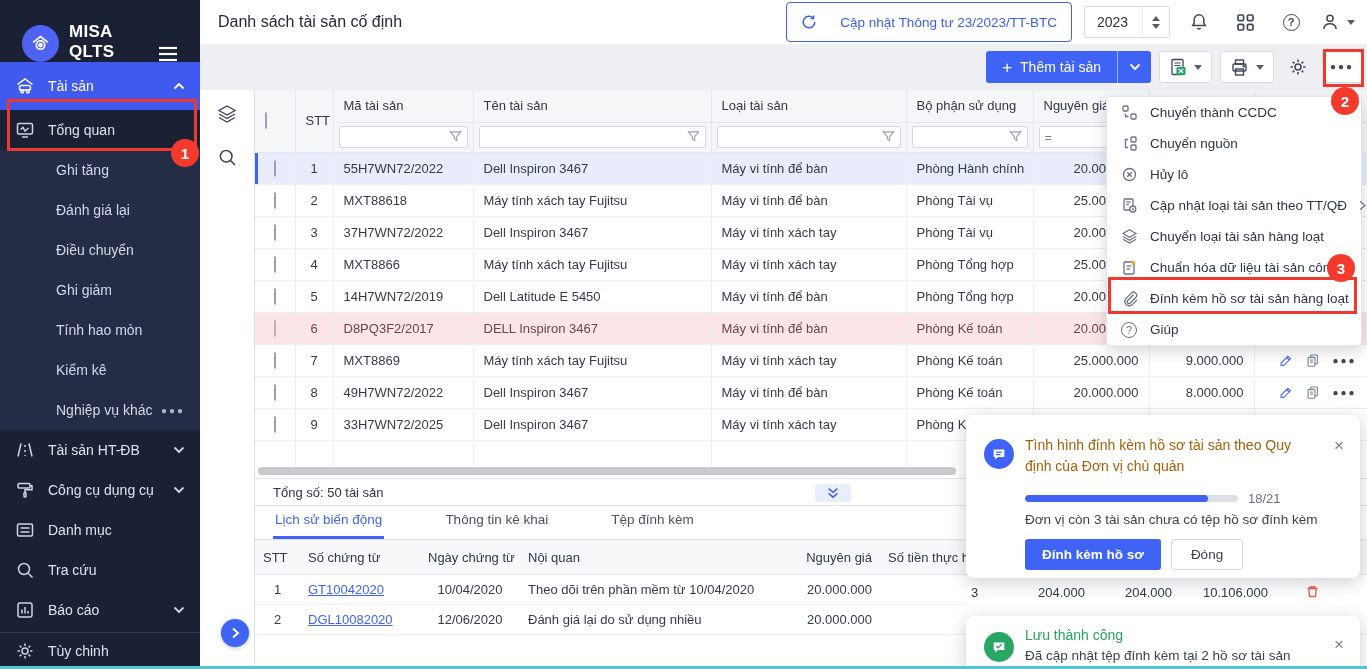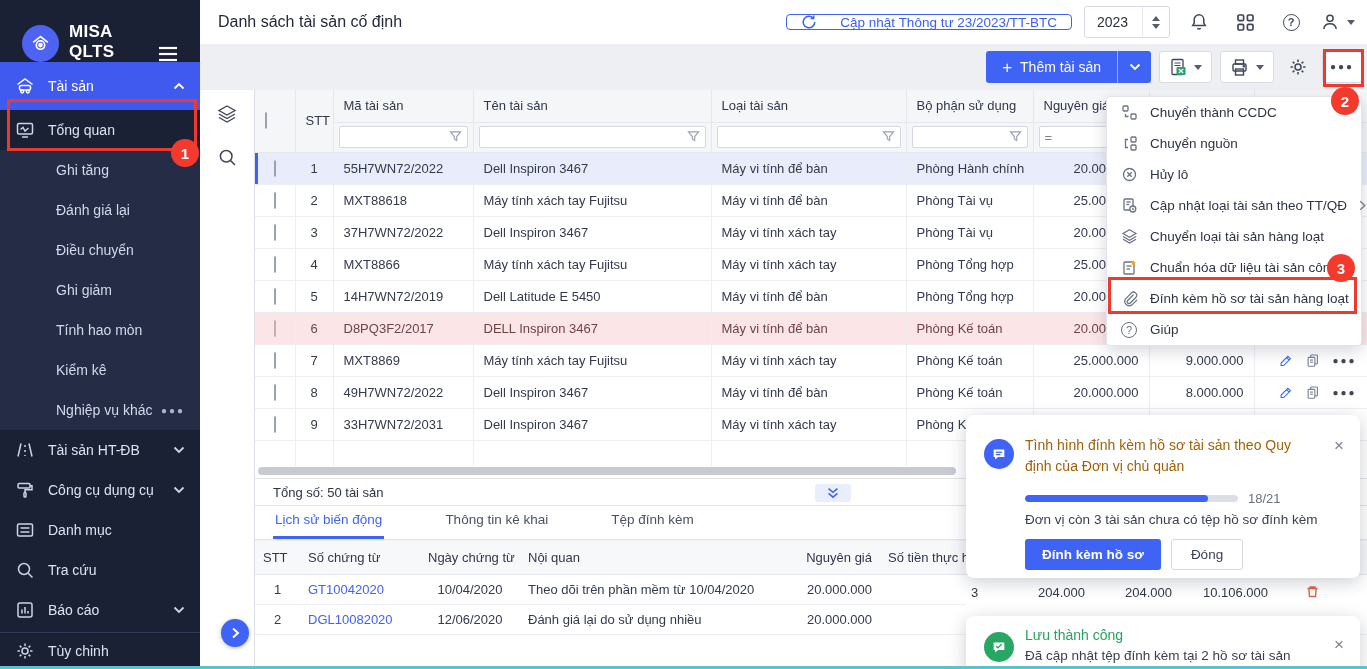--- a/index.html
+++ b/index.html
@@ -21,21 +21,21 @@
   .sub-item .lbl{flex:1}
   .side-div{border-top:1px solid #333b58;margin:0}
   .ni-ic{width:20px;height:20px;flex:none;color:#cdd4e6}
   .nav-item.active .ni-ic{color:#fff}
   .dots{letter-spacing:2px;font-size:10px;color:#aeb6cc}
 
   
   .topbar{position:absolute;left:200px;top:0;width:1167px;height:44px;background:#fff;display:flex;align-items:center;padding:0 12px 0 18px;z-index:10}
   .page-title{font-size:16px;font-weight:500;color:#232938}
   .tb-right{margin-left:auto;display:flex;align-items:center;gap:12px}
-  .btn-update{display:flex;align-items:center;gap:23px;height:16px;padding:0 14px;border:1px solid #4161f1;border-radius:4px;background:#fff;color:#3b5ef2;font-size:13.5px;cursor:pointer}
+  .btn-update{display:flex;align-items:center;gap:23px;height:40px;padding:0 14px;border:1px solid #4161f1;border-radius:4px;background:#fff;color:#3b5ef2;font-size:13.5px;cursor:pointer}
   .year-box{display:flex;align-items:center;height:32px;border:1px solid #d7dae2;border-radius:3px;background:#fff;padding-left:12px;width:86px;justify-content:space-between}
   .year-val{font-size:14px;color:#2c3242}
   .spin{display:flex;flex-direction:column;gap:3px;padding:0 9px;border-left:1px solid #e8eaef;height:100%;justify-content:center;cursor:pointer}
   .car-up{width:0;height:0;border-left:4px solid transparent;border-right:4px solid transparent;border-bottom:5px solid #555c6e}
   .car-dn{width:0;height:0;border-left:4px solid transparent;border-right:4px solid transparent;border-top:5px solid #555c6e}
   .top-ic{width:34px;height:34px;display:flex;align-items:center;justify-content:center;color:#3f4658;cursor:pointer}
   .qcircle{width:17px;height:17px;border:1.7px solid #3f4658;border-radius:50%;display:flex;align-items:center;justify-content:center;font-size:11px;font-weight:bold;color:#3f4658}
   .user-wrap{display:flex;align-items:center;gap:7px;cursor:pointer}
 
   
@@ -74,21 +74,21 @@
   .collapse-btn{position:absolute;left:560px;top:5px;width:36px;height:18px;background:#e9eefc;border-radius:3px;display:flex;align-items:center;justify-content:center;cursor:pointer}
 
   
   .detail{position:absolute;left:255px;top:506px;width:1112px;height:163px;background:#fff;z-index:5}
   .tabbar{height:34px;display:flex;align-items:flex-end;gap:59px;padding-left:18px;border-bottom:1px solid #e4e6eb}
   .tab{font-size:13.5px;color:#4a5163;padding:0 2px 9px;cursor:pointer;border-bottom:3px solid transparent}
   .tab.active{color:#3e63f5;border-bottom-color:#3e63f5}
   table.det{border-collapse:collapse;table-layout:fixed;width:1112px}
   table.det th{background:#f7f8fa;font-weight:normal;font-size:13px;color:#30374b;text-align:left;padding:0 8px;height:34px;border-bottom:1px solid #e5e7ec;border-top:1px solid #eef0f3;white-space:nowrap;overflow:hidden}
   table.det td{font-size:13px;color:#333a4c;padding:0 8px;height:30px;border-bottom:1px solid #eef0f3;white-space:nowrap;overflow:hidden}
-  a.doclink{color:#3e63f5;cursor:pointer}
+  a.doclink{color:#3e63f5;text-decoration:underline;cursor:pointer}
   .frag{position:absolute;left:966px;top:578px;width:401px;height:28px;background:#fff;z-index:30;font-size:13px;color:#333a4c}
   .frag span{position:absolute;top:7px}
 
   
   .menu{position:absolute;left:1106px;top:96px;width:256px;background:#fff;border:1px solid #e2e4ea;border-radius:4px;box-shadow:0 5px 16px rgba(30,35,60,.18);z-index:45;padding:0}
   .mi{height:31px;display:flex;align-items:center;gap:12px;padding:0 13px;font-size:13.5px;color:#2e3444;cursor:pointer}
   .mi .lbl{flex:1;white-space:nowrap}
   .mi-ic{width:18px;height:18px;flex:none;color:#6a7182;display:flex;align-items:center;justify-content:center}
   .mi .qcircle{width:16px;height:16px;border-color:#6a7182;color:#6a7182;font-weight:normal}
 
@@ -560,21 +560,21 @@
                   <line x1="4.8" y1="8" x2="8.2" y2="8"></line>
                   <line x1="4.8" y1="10.5" x2="8.2" y2="10.5"></line>
                 </svg>
           <span class="dots" style="color:#3f4554;cursor:pointer">●●●</span>
         </div>
             </td>
       </tr>
       <tr>
         <td class="c"><span class="cb"></span></td>
         <td class="c">9</td>
-        <td>33H7WN72/2031</td>
+        <td>33H7WN72/2025</td>
         <td>Dell Inspiron 3467</td>
         <td>Máy vi tính xách tay</td>
         <td>Phòng Kế toán</td>
         <td class="r"></td>
         <td class="r"></td>
             <td></td>
       </tr>
       <tr>
         <td style="height:26px;border-bottom:none"></td>
             <td style="border-bottom:none"></td>

